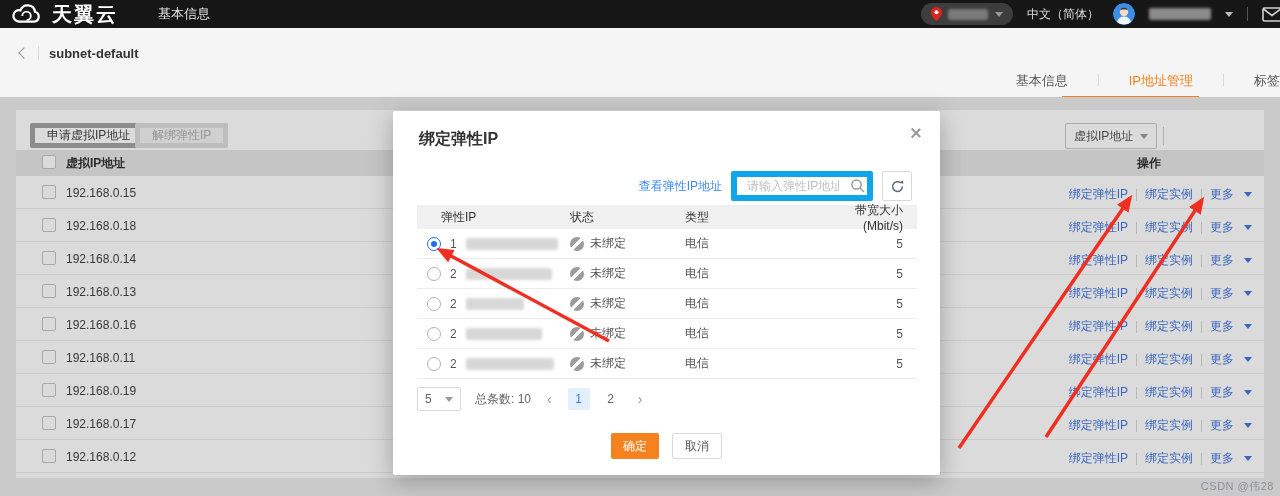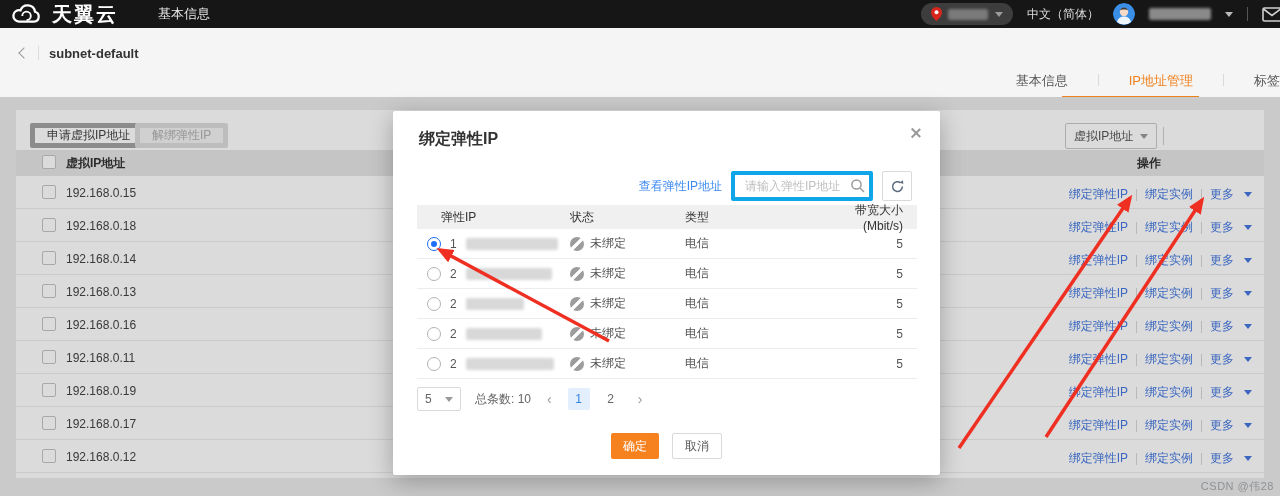--- a/index.html
+++ b/index.html
@@ -69,21 +69,21 @@
   
   .modal { position:absolute; left:393px; top:111px; width:547px; height:364px; background:#fff; z-index:10; box-shadow:0 6px 24px rgba(0,0,0,.28); border-radius:2px; }
   .m-title { position:absolute; left:26px; top:18px; font-size:16px; font-weight:bold; color:#333; }
   .m-close { position:absolute; right:16px; top:14px; width:16px; height:16px; cursor:pointer; }
   .m-close::before,.m-close::after { content:""; position:absolute; left:7px; top:2px; width:1.5px; height:12px; background:#999; }
   .m-close::before { transform:rotate(45deg); } .m-close::after { transform:rotate(-45deg); }
 
   .m-search-row { position:absolute; right:28px; top:60px; display:flex; align-items:center; gap:9px; }
   .m-viewlink { color:#3d8af2; cursor:pointer; }
   .m-input-wrap { position:relative; }
-  .m-input { width:142px; height:30px; border:4px solid #0ea5e9; border-radius:2px; font-size:12px; padding:0 28px 0 10px; color:#333; font-family:inherit; }
+  .m-input { width:142px; height:30px; border:6px solid #0ea5e9; border-radius:2px; font-size:12px; padding:0 28px 0 10px; color:#333; font-family:inherit; }
   .m-input::placeholder { color:#bfbfbf; }
   .m-search-ic { position:absolute; right:7px; top:7px; cursor:pointer; }
   .m-refresh { width:30px; height:30px; border:1px solid #d9d9d9; border-radius:2px; background:#fff; display:flex; align-items:center; justify-content:center; cursor:pointer; }
 
   .m-table { position:absolute; left:24px; top:94px; width:500px; }
   .m-thead { display:flex; height:24px; background:#f0f0f0; align-items:center; color:#333; }
   .m-thead .mc1 { padding-left:24px; } 
   .mc1 { width:153px; } .mc2 { width:115px; } .mc3 { width:150px; } .mc4 { flex:1; text-align:right; padding-right:14px; }
   .mrow { display:flex; height:30px; align-items:center; border-bottom:1px solid #ececec; color:#555; }
   .mrow .mc1 { display:flex; align-items:center; gap:9px; padding-left:10px; }

